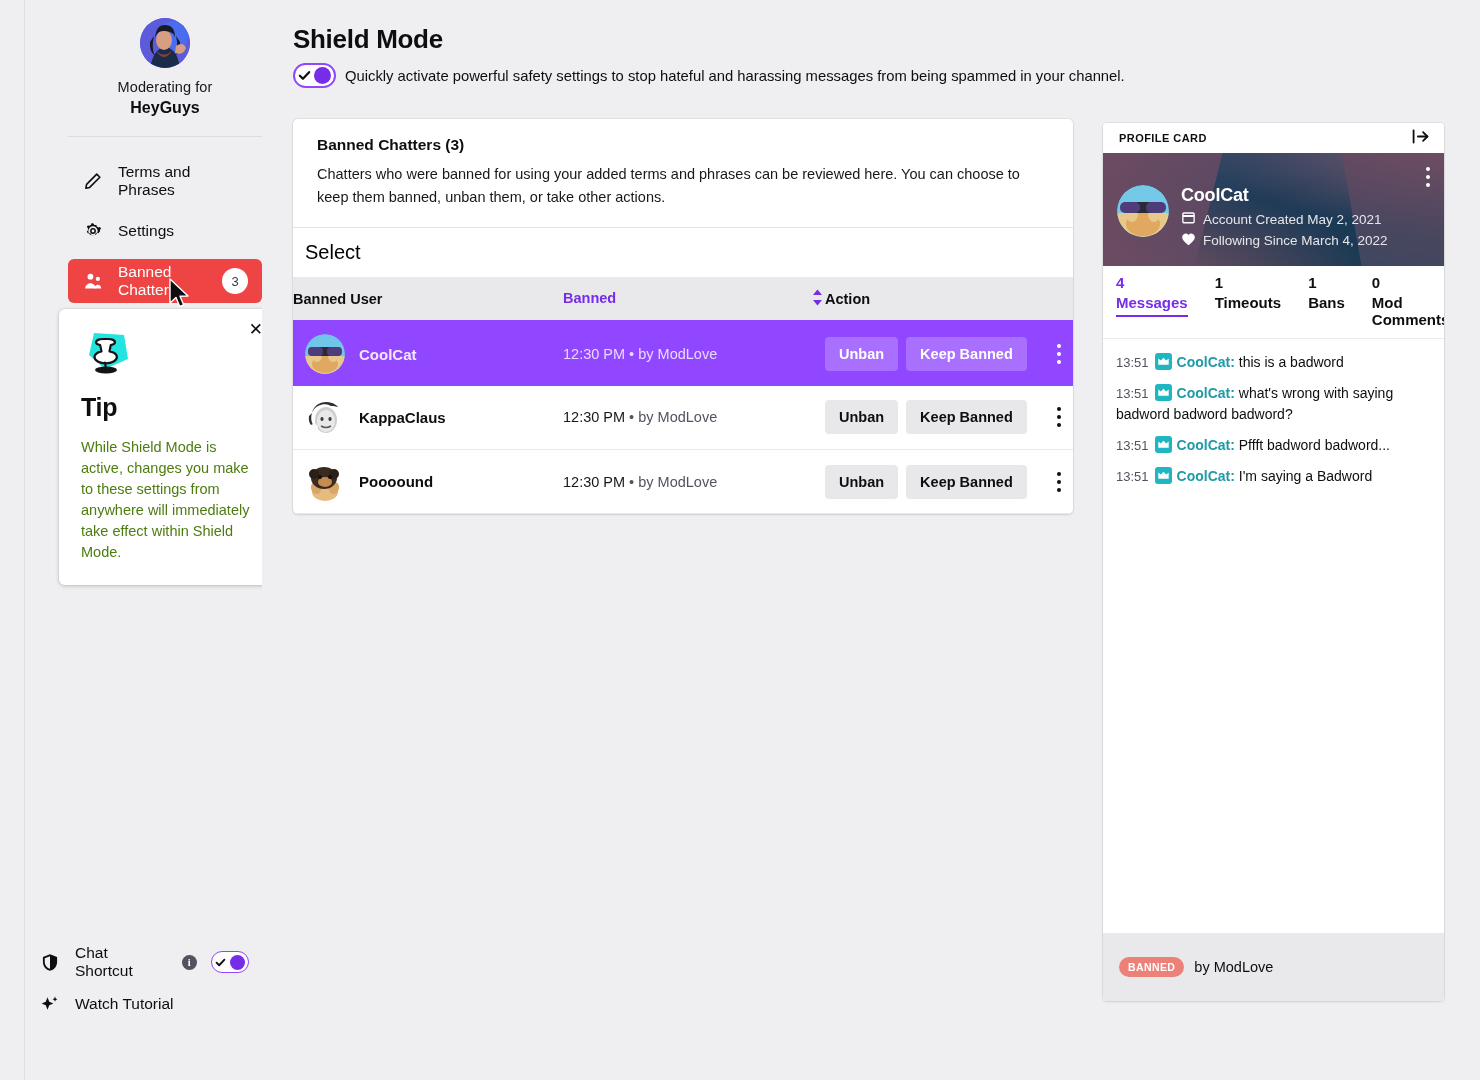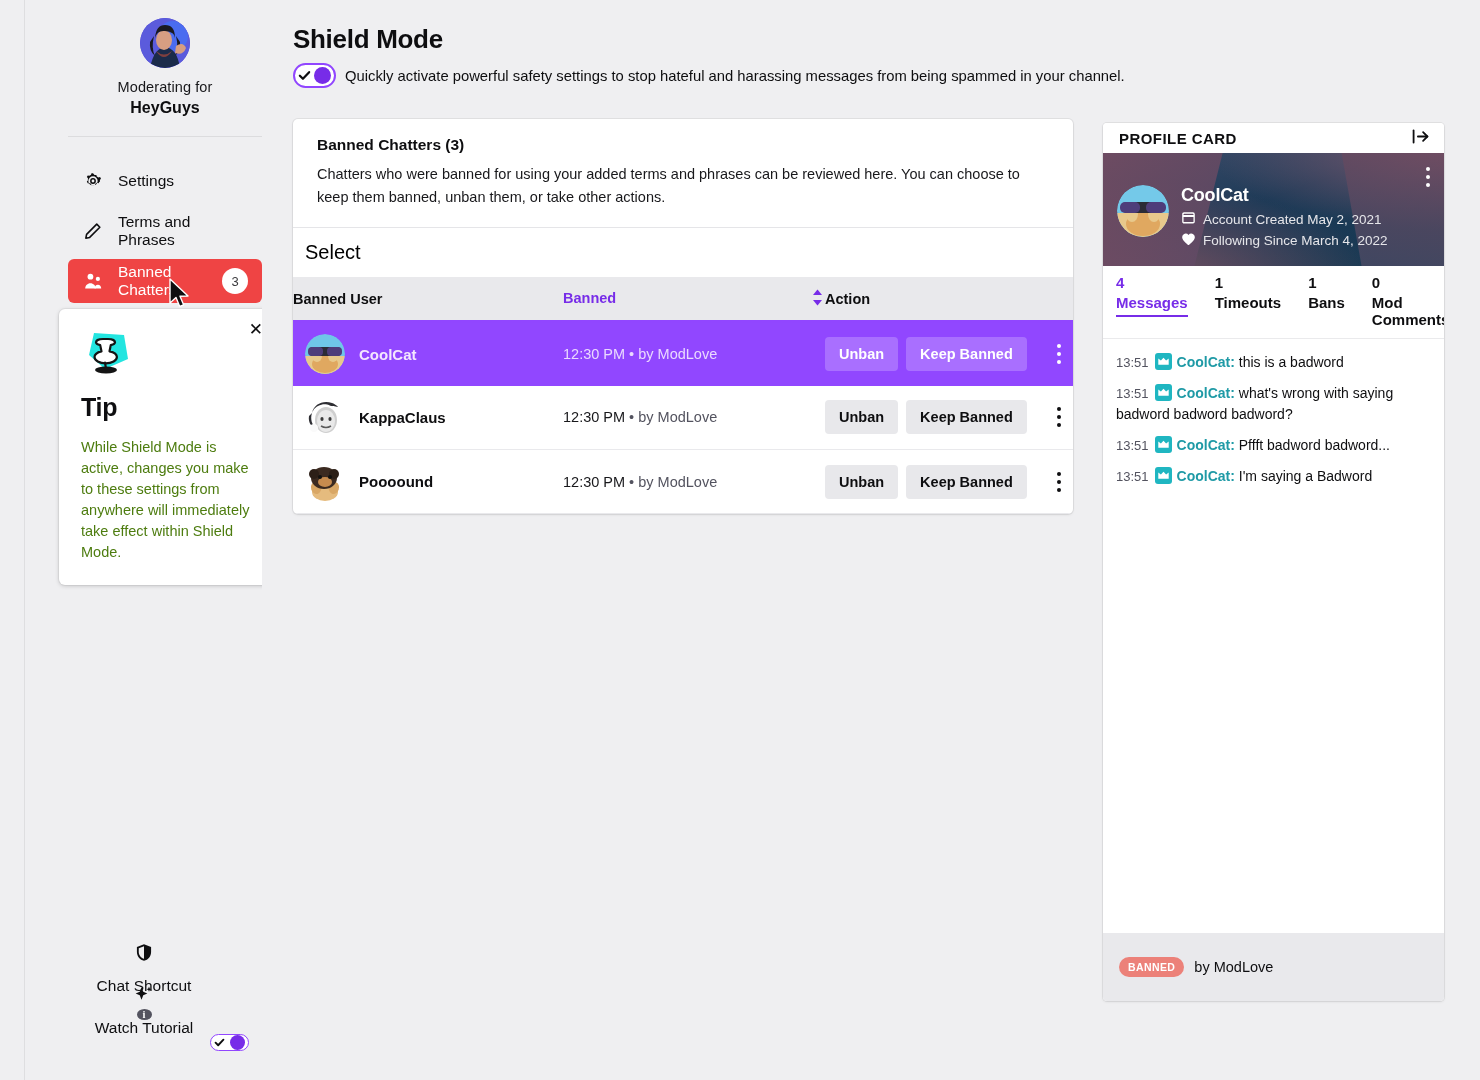--- a/index.html
+++ b/index.html
@@ -71,21 +71,21 @@
     font-family: "Liberation Sans", sans-serif;
   }
   .tip-icon { width: 54px; height: 52px; margin-bottom: 12px; }
   .tip-title { font-size: 25px; font-weight: bold; letter-spacing: -.3px; }
   .tip-body { font-size: 14.5px; line-height: 21px; color: #4d7c0f; margin-top: 15px; }
 
   
   .sb-footer { position: absolute; left: 0; bottom: 55px; width: 238px; }
   .sb-foot-row {
     display:flex; align-items:center; gap: 14px; height: 42px; padding: 0 14px;
-    font-size: 15.5px; cursor: pointer; flex-direction: column;
+    font-size: 15.5px; cursor: pointer;
   }
   .info-dot {
     width: 15px; height: 15px; border-radius: 50%; background: #53535f;
     color: #fff; font-size: 10.5px; font-weight: bold;
     display:flex; align-items:center; justify-content:center; font-family:"Liberation Serif",serif;
   }
   .mini-toggle {
     margin-left: auto; width: 39px; height: 22px; border-radius: 11px;
     border: 1.6px solid #9146ff; background: #fff;
     display:flex; align-items:center; justify-content: space-between;
@@ -160,21 +160,21 @@
   #profile-card {
     position:absolute; left: 1103px; top: 123px; width: 341px; height: 878px;
     background:#fff; border-radius: 4px; overflow:hidden;
     box-shadow: 0 0 0 1px rgba(0,0,0,.06), 0 1px 3px rgba(0,0,0,.08);
     display:flex; flex-direction: column;
   }
   .pc-head {
     height: 30px; display:flex; align-items:center; justify-content: space-between;
     padding: 0 14px 0 16px; background:#fff;
   }
-  .pc-head-title { font-size: 15px; font-weight: bold; letter-spacing: .45px; }
+  .pc-head-title { font-size: 11px; font-weight: bold; letter-spacing: .45px; }
   .pc-banner {
     height: 113px; position:relative;
     background:
       radial-gradient(ellipse at 0% 120%, #8a5563 0%, rgba(138,85,99,0) 58%),
       radial-gradient(ellipse at 100% 0%, #7c5a70 0%, rgba(124,90,112,0) 48%),
       linear-gradient(160deg, #3f4e6b 0%, #1d3a57 45%, #163952 100%);
     overflow:hidden;
   }
   .pc-banner:before{
     content:""; position:absolute; left:-40px; top:-20px; width:140px; height:180px;
@@ -246,35 +246,35 @@
       <div class="mod-for">Moderating for</div>
       <div class="channel-name">HeyGuys</div>
     </div>
 
     <div class="sb-divider"></div>
 
     <div class="nav">
 
       <div class="nav-item">
         <span class="nav-icon">
+          <svg width="20" height="20" viewBox="0 0 24 24" fill="none" stroke="#0e0e10" stroke-width="1.9" stroke-linejoin="round">
+            <path d="M16.5 3.8l3.7 3.7L8 19.7l-4.6.9.9-4.6z"></path>
+          </svg>
+        </span>
+        <span class="nav-label">Terms and Phrases</span>
+      </div>
+
+      <div class="nav-item">
+        <span class="nav-icon">
           <svg width="20" height="20" viewBox="0 0 24 24" fill="#0e0e10">
             <path d="M12 8.5a3.5 3.5 0 100 7 3.5 3.5 0 000-7zm0 5.2a1.7 1.7 0 110-3.4 1.7 1.7 0 010 3.4z"></path>
             <path d="M20.2 13.2l.2-1.2-.2-1.2 1.4-1.5-1.1-2-2 .4-1.9-1.1-.6-1.9h-2.2L12 2.6l-1.8.1-.6 1.9-1.9 1.1-2-.4-1.1 2L6 8.8l-.2 1.2.2 1.2-1.4 1.5 1.1 2 2-.4 1.9 1.1.6 1.9h2.2l1.8-.1.6-1.9 1.9-1.1 2 .4 1.1-2-1.6-1.4zM12 17.6a5.6 5.6 0 110-11.2 5.6 5.6 0 010 11.2z"></path>
           </svg>
         </span>
         <span class="nav-label">Settings</span>
-      </div>
-
-      <div class="nav-item">
-        <span class="nav-icon">
-          <svg width="20" height="20" viewBox="0 0 24 24" fill="none" stroke="#0e0e10" stroke-width="1.9" stroke-linejoin="round">
-            <path d="M16.5 3.8l3.7 3.7L8 19.7l-4.6.9.9-4.6z"></path>
-          </svg>
-        </span>
-        <span class="nav-label">Terms and Phrases</span>
       </div>
 
       <div class="nav-item active">
         <span class="nav-icon">
           <svg width="21" height="21" viewBox="0 0 24 24" fill="#ffffff">
             <circle cx="8.5" cy="6.5" r="3.3"></circle>
             <path d="M2.5 20c0-3.4 2.7-6 6-6s6 2.6 6 6z"></path>
             <circle cx="17" cy="9" r="2.4"></circle>
             <path d="M13.2 20c0-2.4 1.7-4.3 3.8-4.3s3.8 1.9 3.8 4.3z"></path>
           </svg>

